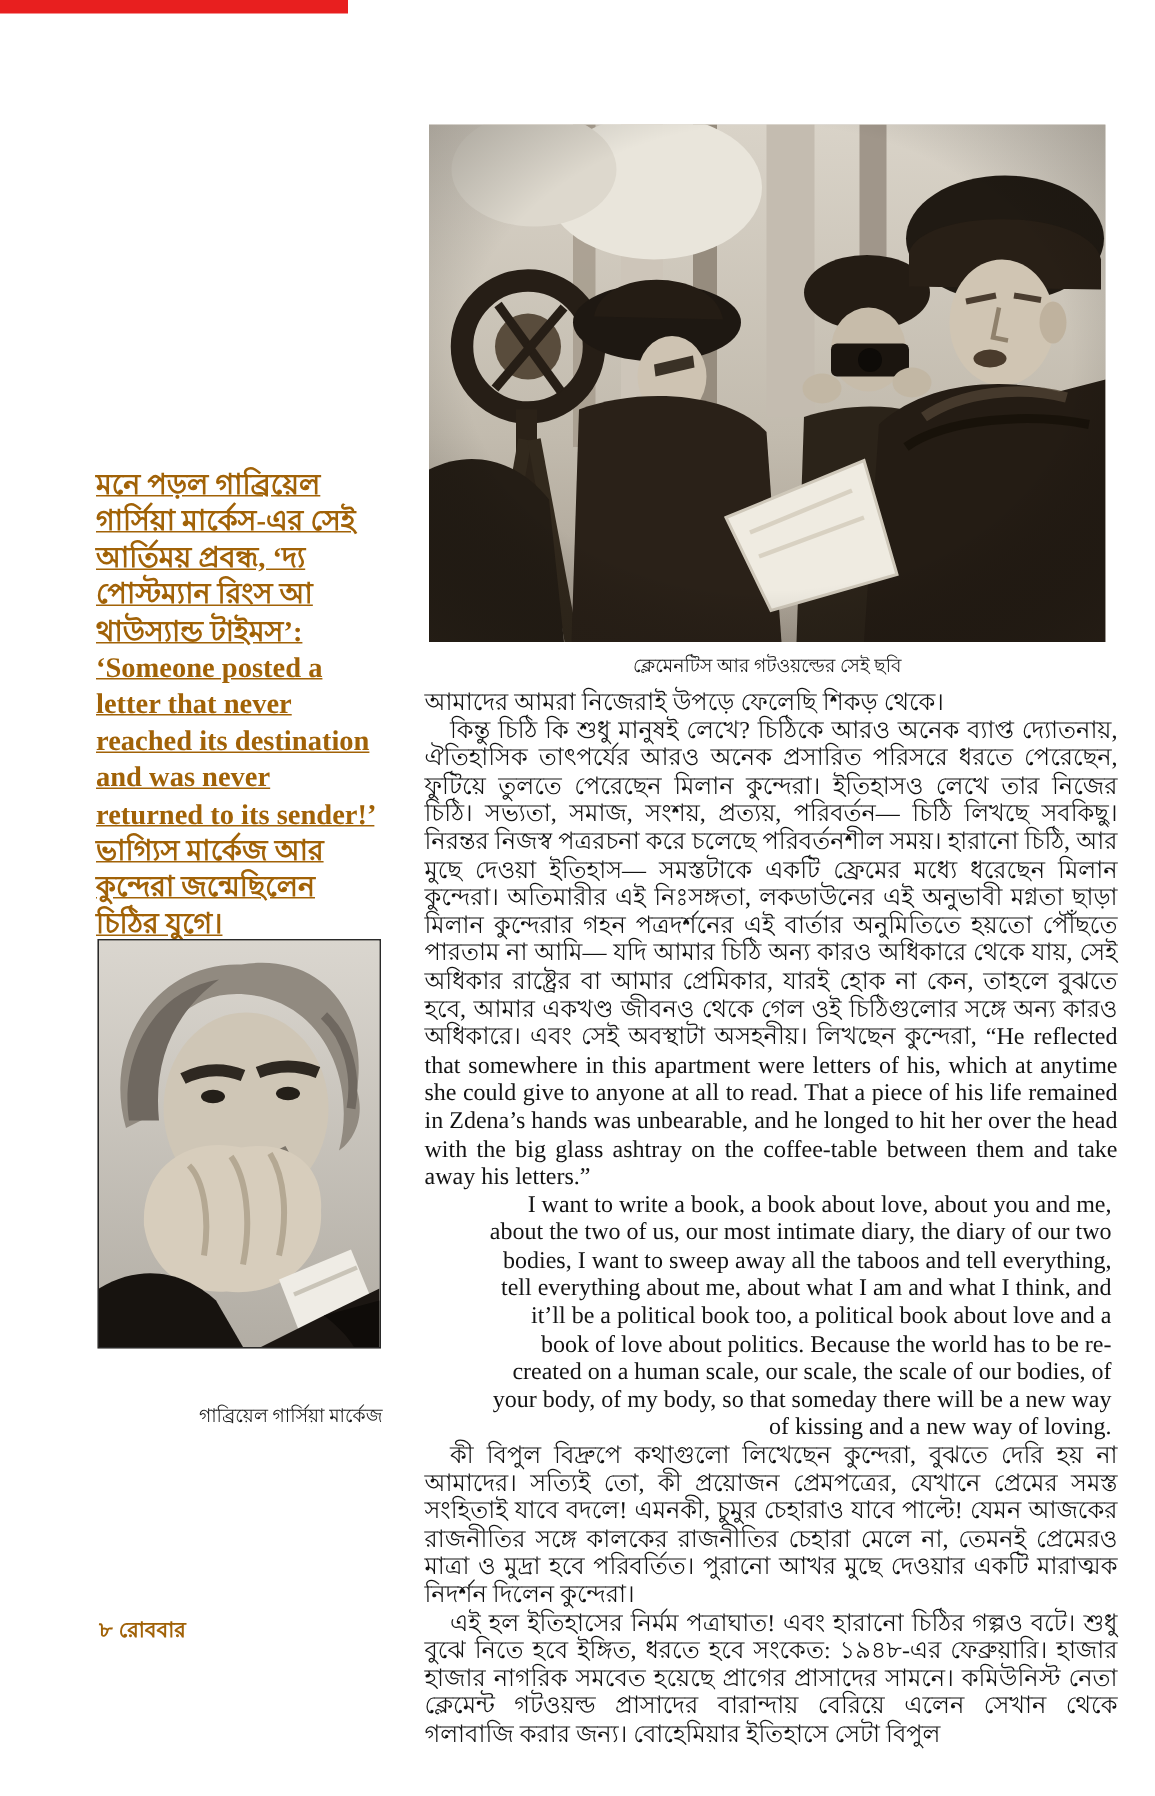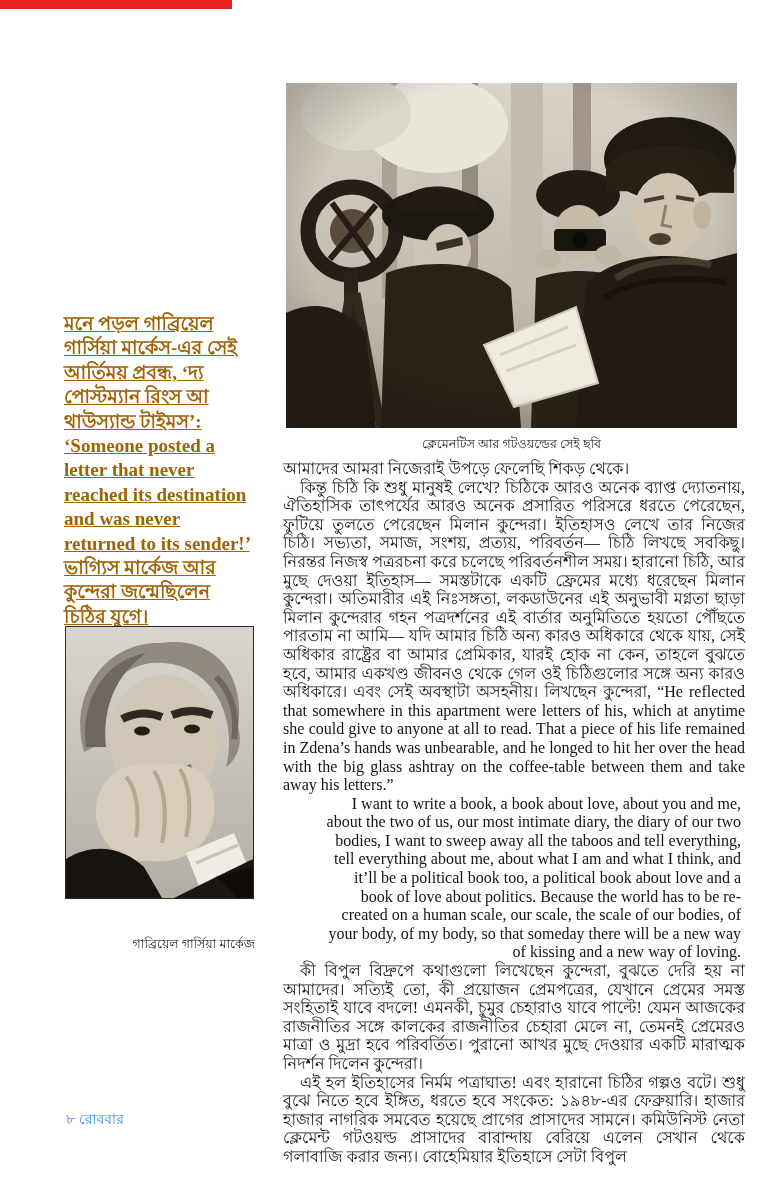--- a/index.html
+++ b/index.html
@@ -63,22 +63,22 @@
   }
   .article p { margin: 0; text-indent: 17px; }
   .article p.no-indent { text-indent: 0; }
   .article p.block-quote {
     text-indent: 0; text-align: right;
     padding-left: 40px; padding-right: 4px;
   }
 
   
   .page-footer {
-    left: 66px; top: 1108px;
-    font-size: 14px; color: #3b82f6;
+    left: 66px; top: 1075px;
+    font-size: 14px; color: #a16207; font-weight: bold;
   }
   .page-footer span { margin-right: 4px; }
 </style>
 </head>
 <body>
 
 <div class="abs accent-rule"></div>
 
 <div class="abs pull-quote"><span>মনে পড়ল গাব্রিয়েল গার্সিয়া মার্কেস-এর সেই আর্তিময় প্রবন্ধ, ‘দ্য পোস্টম্যান রিংস আ থাউস্যান্ড টাইমস’: </span><span class="en">‘Someone posted a letter that never reached its destination and was never returned to its sender!’</span><span> ভাগ্যিস মার্কেজ আর কুন্দেরা জন্মেছিলেন চিঠির যুগে।</span></div>
 

